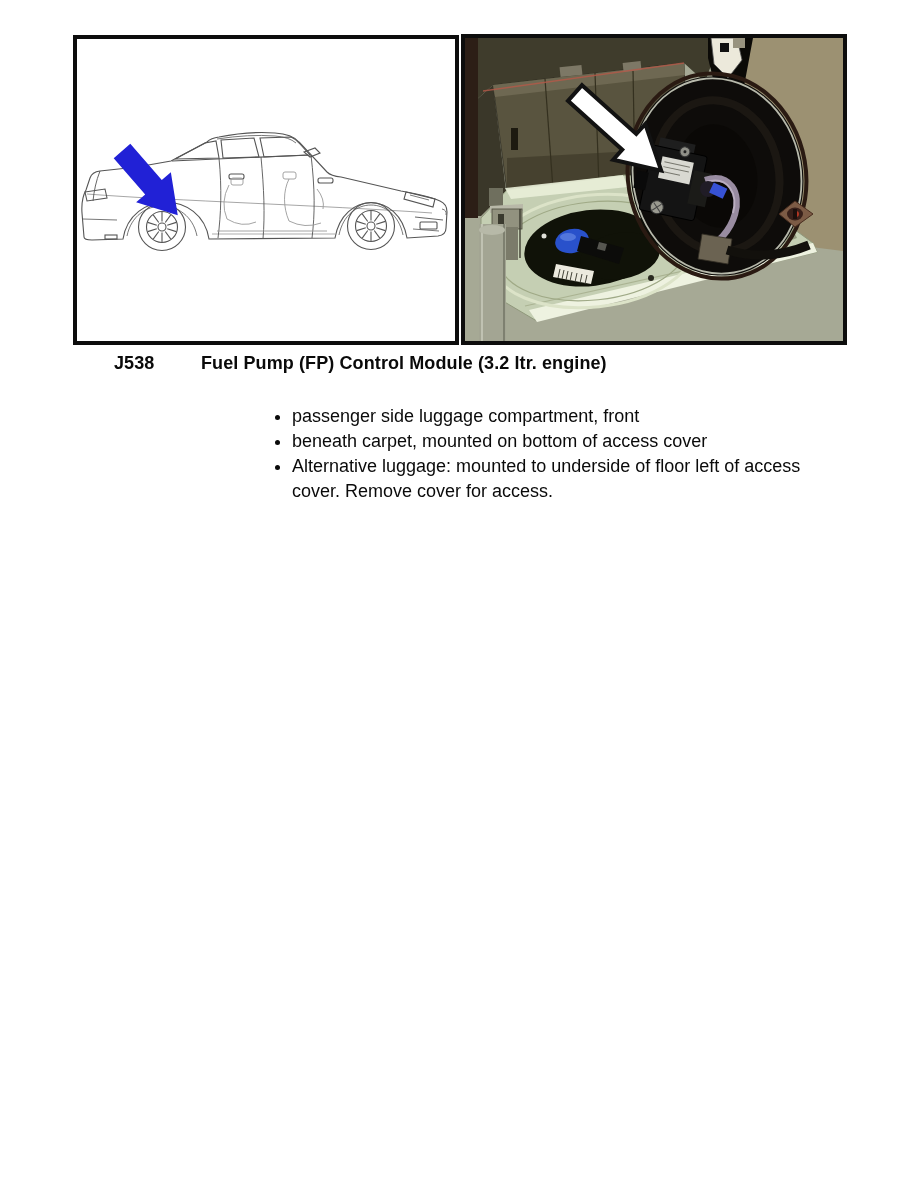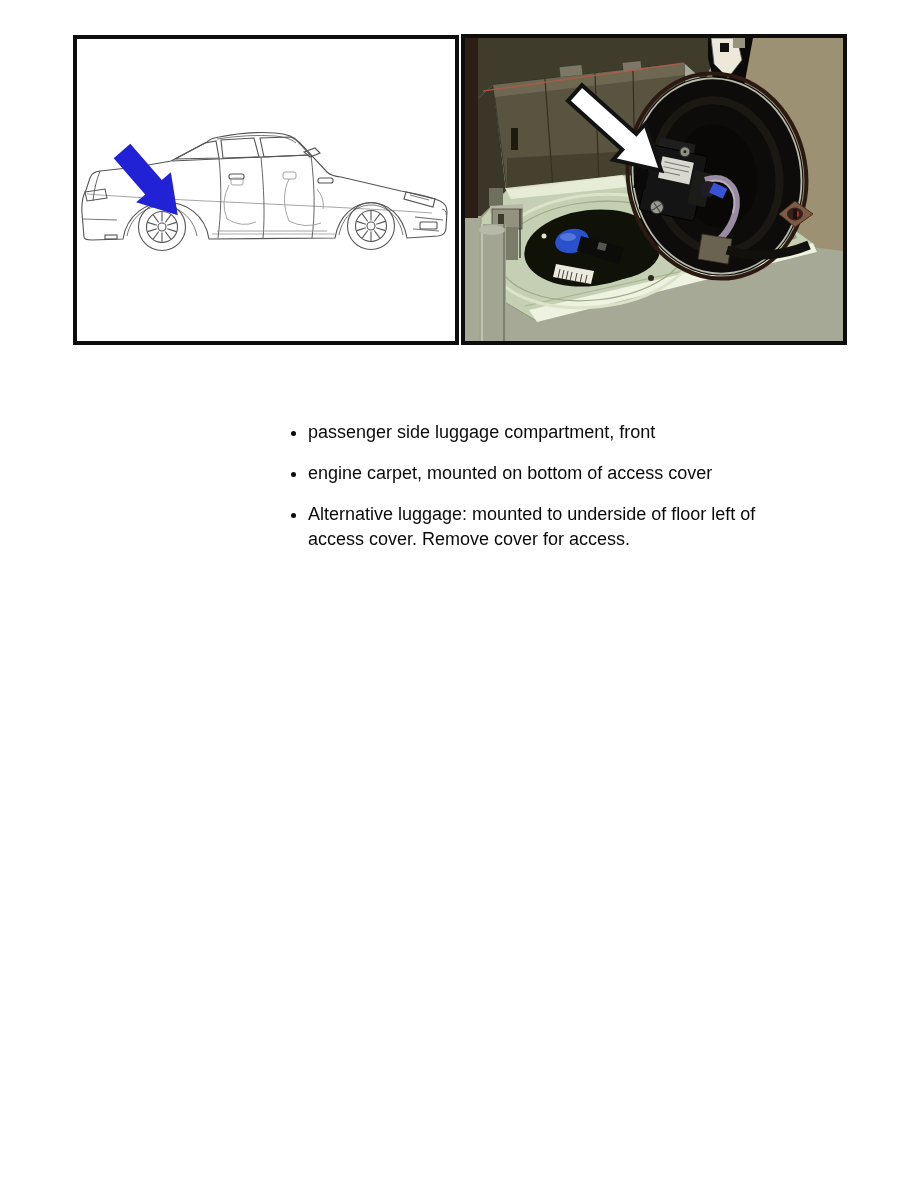--- a/index.html
+++ b/index.html
@@ -7,21 +7,21 @@
         font-family:"Liberation Sans",sans-serif;color:#0a0a0a;overflow:hidden;}
   .frame{position:absolute;border:4px solid #0d0d0d;background:#ffffff;box-sizing:border-box;}
   .frame-left{left:73px;top:35px;width:386px;height:310px;}
   .frame-right{left:461px;top:34px;width:386px;height:311px;}
   .frame svg{display:block;width:100%;height:100%;}
   .caption{position:absolute;left:114px;top:353px;font-size:18px;font-weight:bold;
            letter-spacing:.1px;white-space:nowrap;}
   .caption .code{display:inline-block;width:87px;}
   .bullets{position:absolute;left:276px;top:404px;width:545px;font-size:18px;line-height:25px;}
   .bullets ul{margin:0;padding-left:16px;list-style:disc outside;}
-  .bullets li{padding:0;margin:16px;}
+  .bullets li{padding:0;margin:0;}
 </style>
 </head>
 <body>
 
 <div class="page">
 
   <div class="frame frame-left">
     <svg viewBox="0 0 378 302">
       <defs>
         <g id="wheel" fill="none" stroke="#555" stroke-width="1.1">
@@ -217,22 +217,25 @@
         <line x1="17" y1="186" x2="17" y2="303" stroke="#c0c2b2" stroke-width="2"></line>
         <ellipse cx="27" cy="192" rx="13" ry="5" fill="#b7b9a8"></ellipse>
       </g>
 
       <g transform="translate(110,55) rotate(42)">
         <polygon points="0,-10.5 73,-10.5 73,-24 116,0 73,24 73,10.5 0,10.5" fill="#ffffff" stroke="#121212" stroke-width="4" stroke-miterlimit="6"></polygon>
       </g>
     </svg>
   </div>
 
+  <div class="caption">
+    <span class="code">J538</span><span>Fuel Pump (FP) Control Module (3.2 ltr. engine)</span>
+  </div>
 
   <div class="bullets">
     <ul>
       <li>passenger side luggage compartment, front</li>
-      <li>engine carpet, mounted on bottom of access cover</li>
+      <li>beneath carpet, mounted on bottom of access cover</li>
       <li>Alternative luggage: mounted to underside of floor left of access cover. Remove cover for access.</li>
     </ul>
   </div>
 
 </div>
 
 </body></html>

